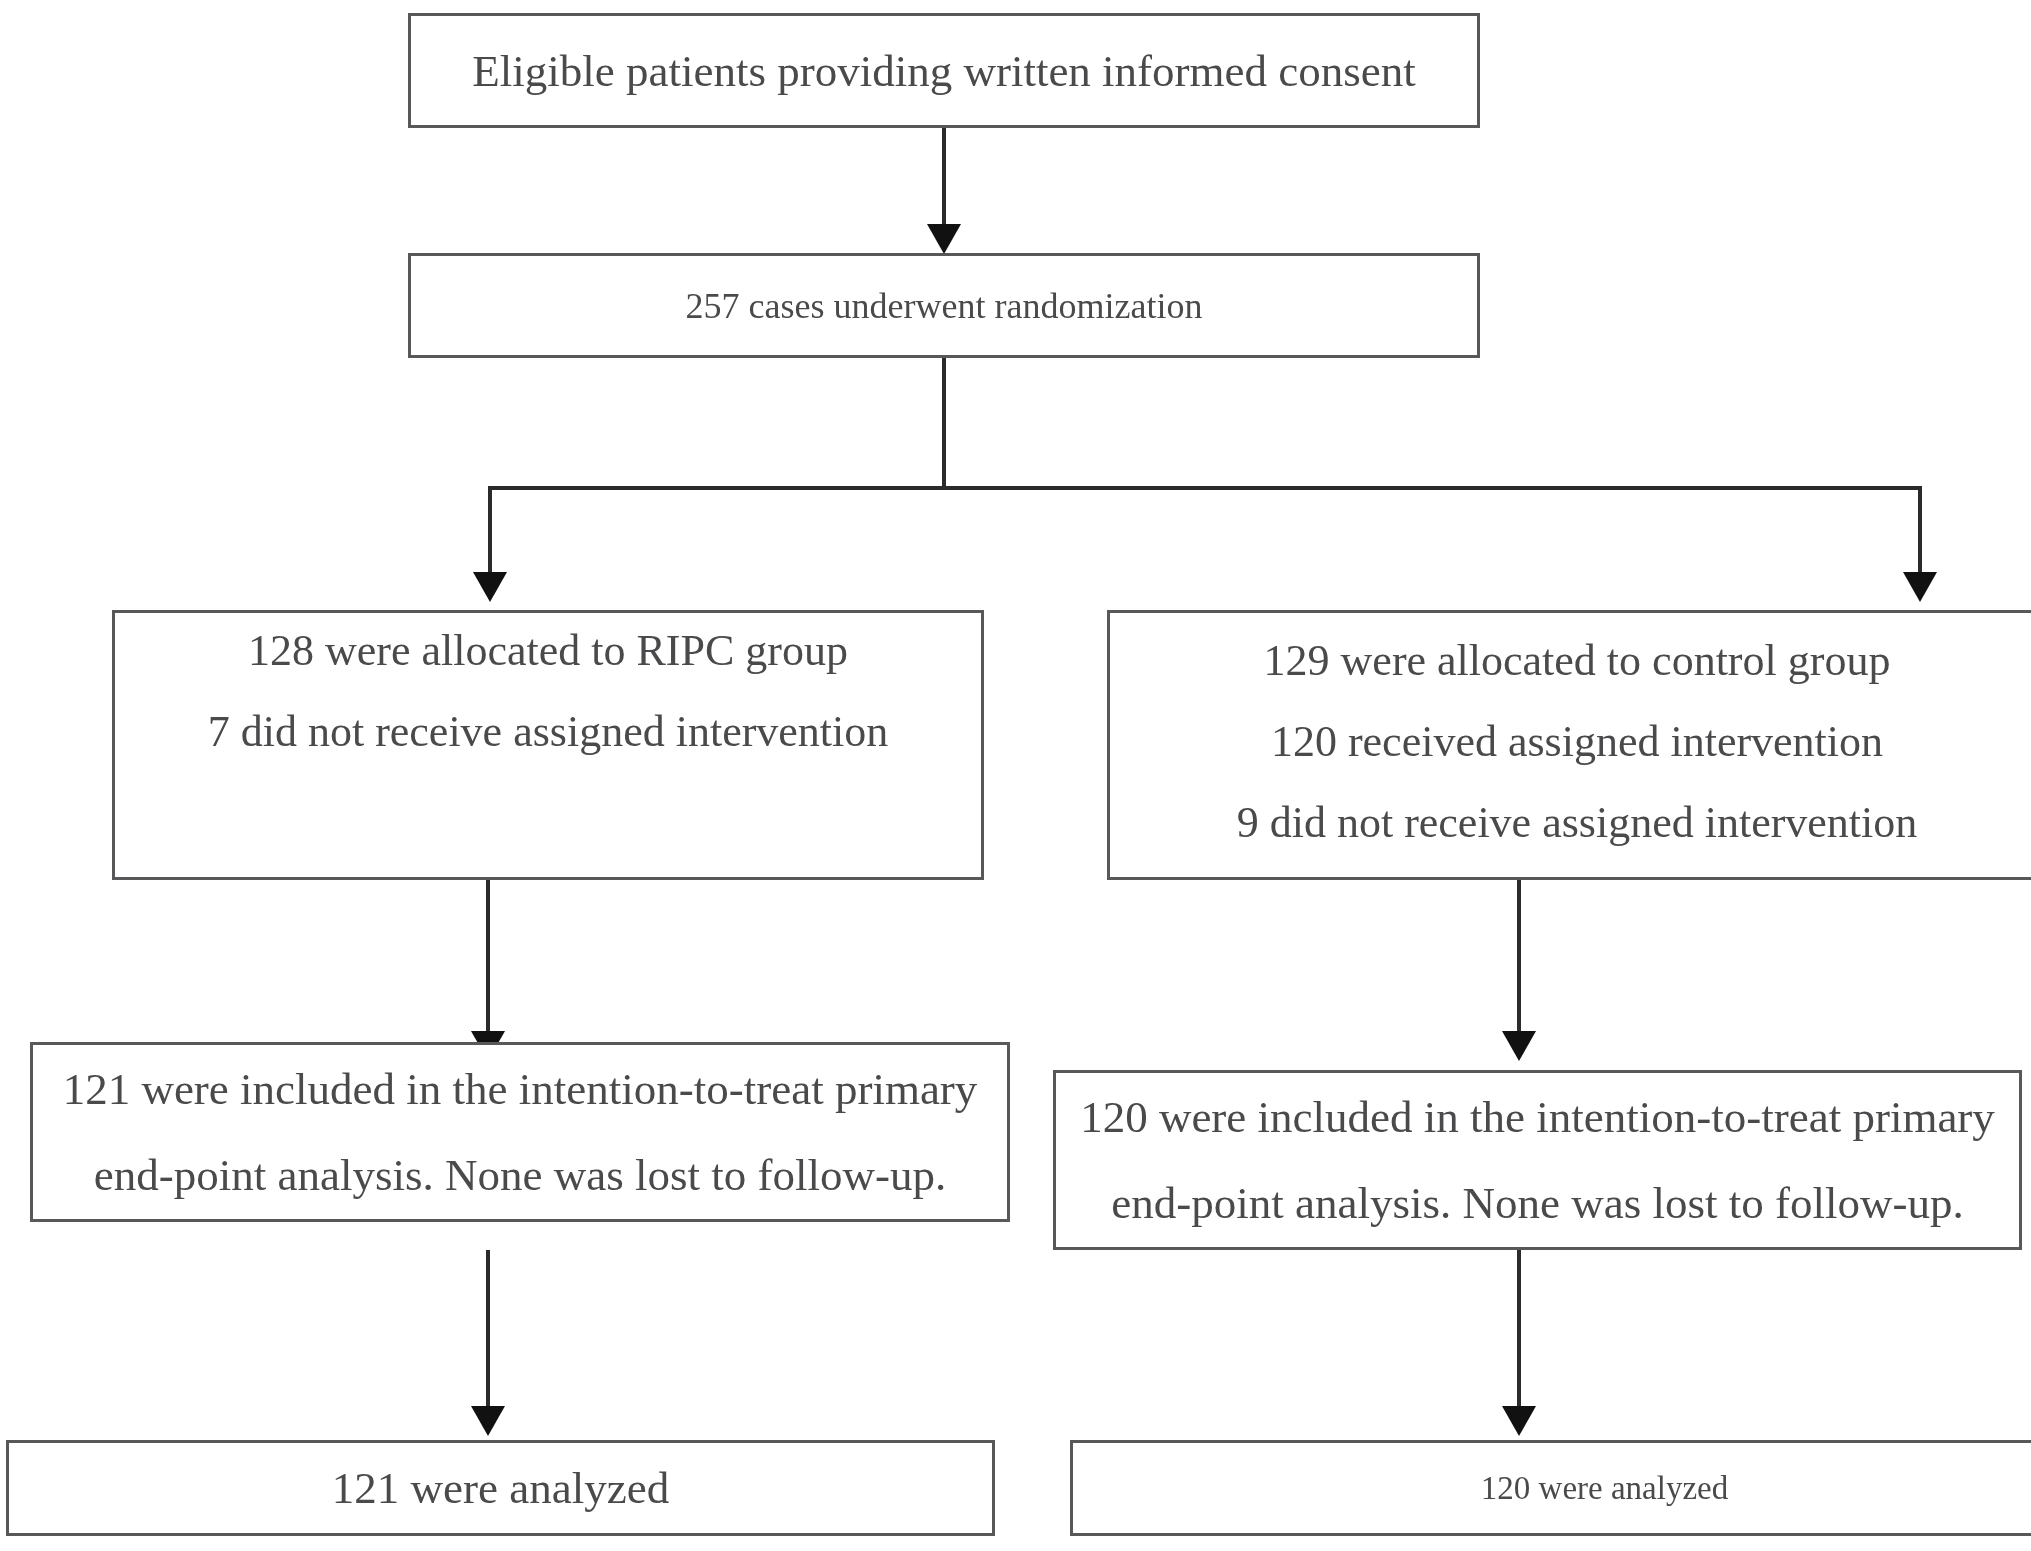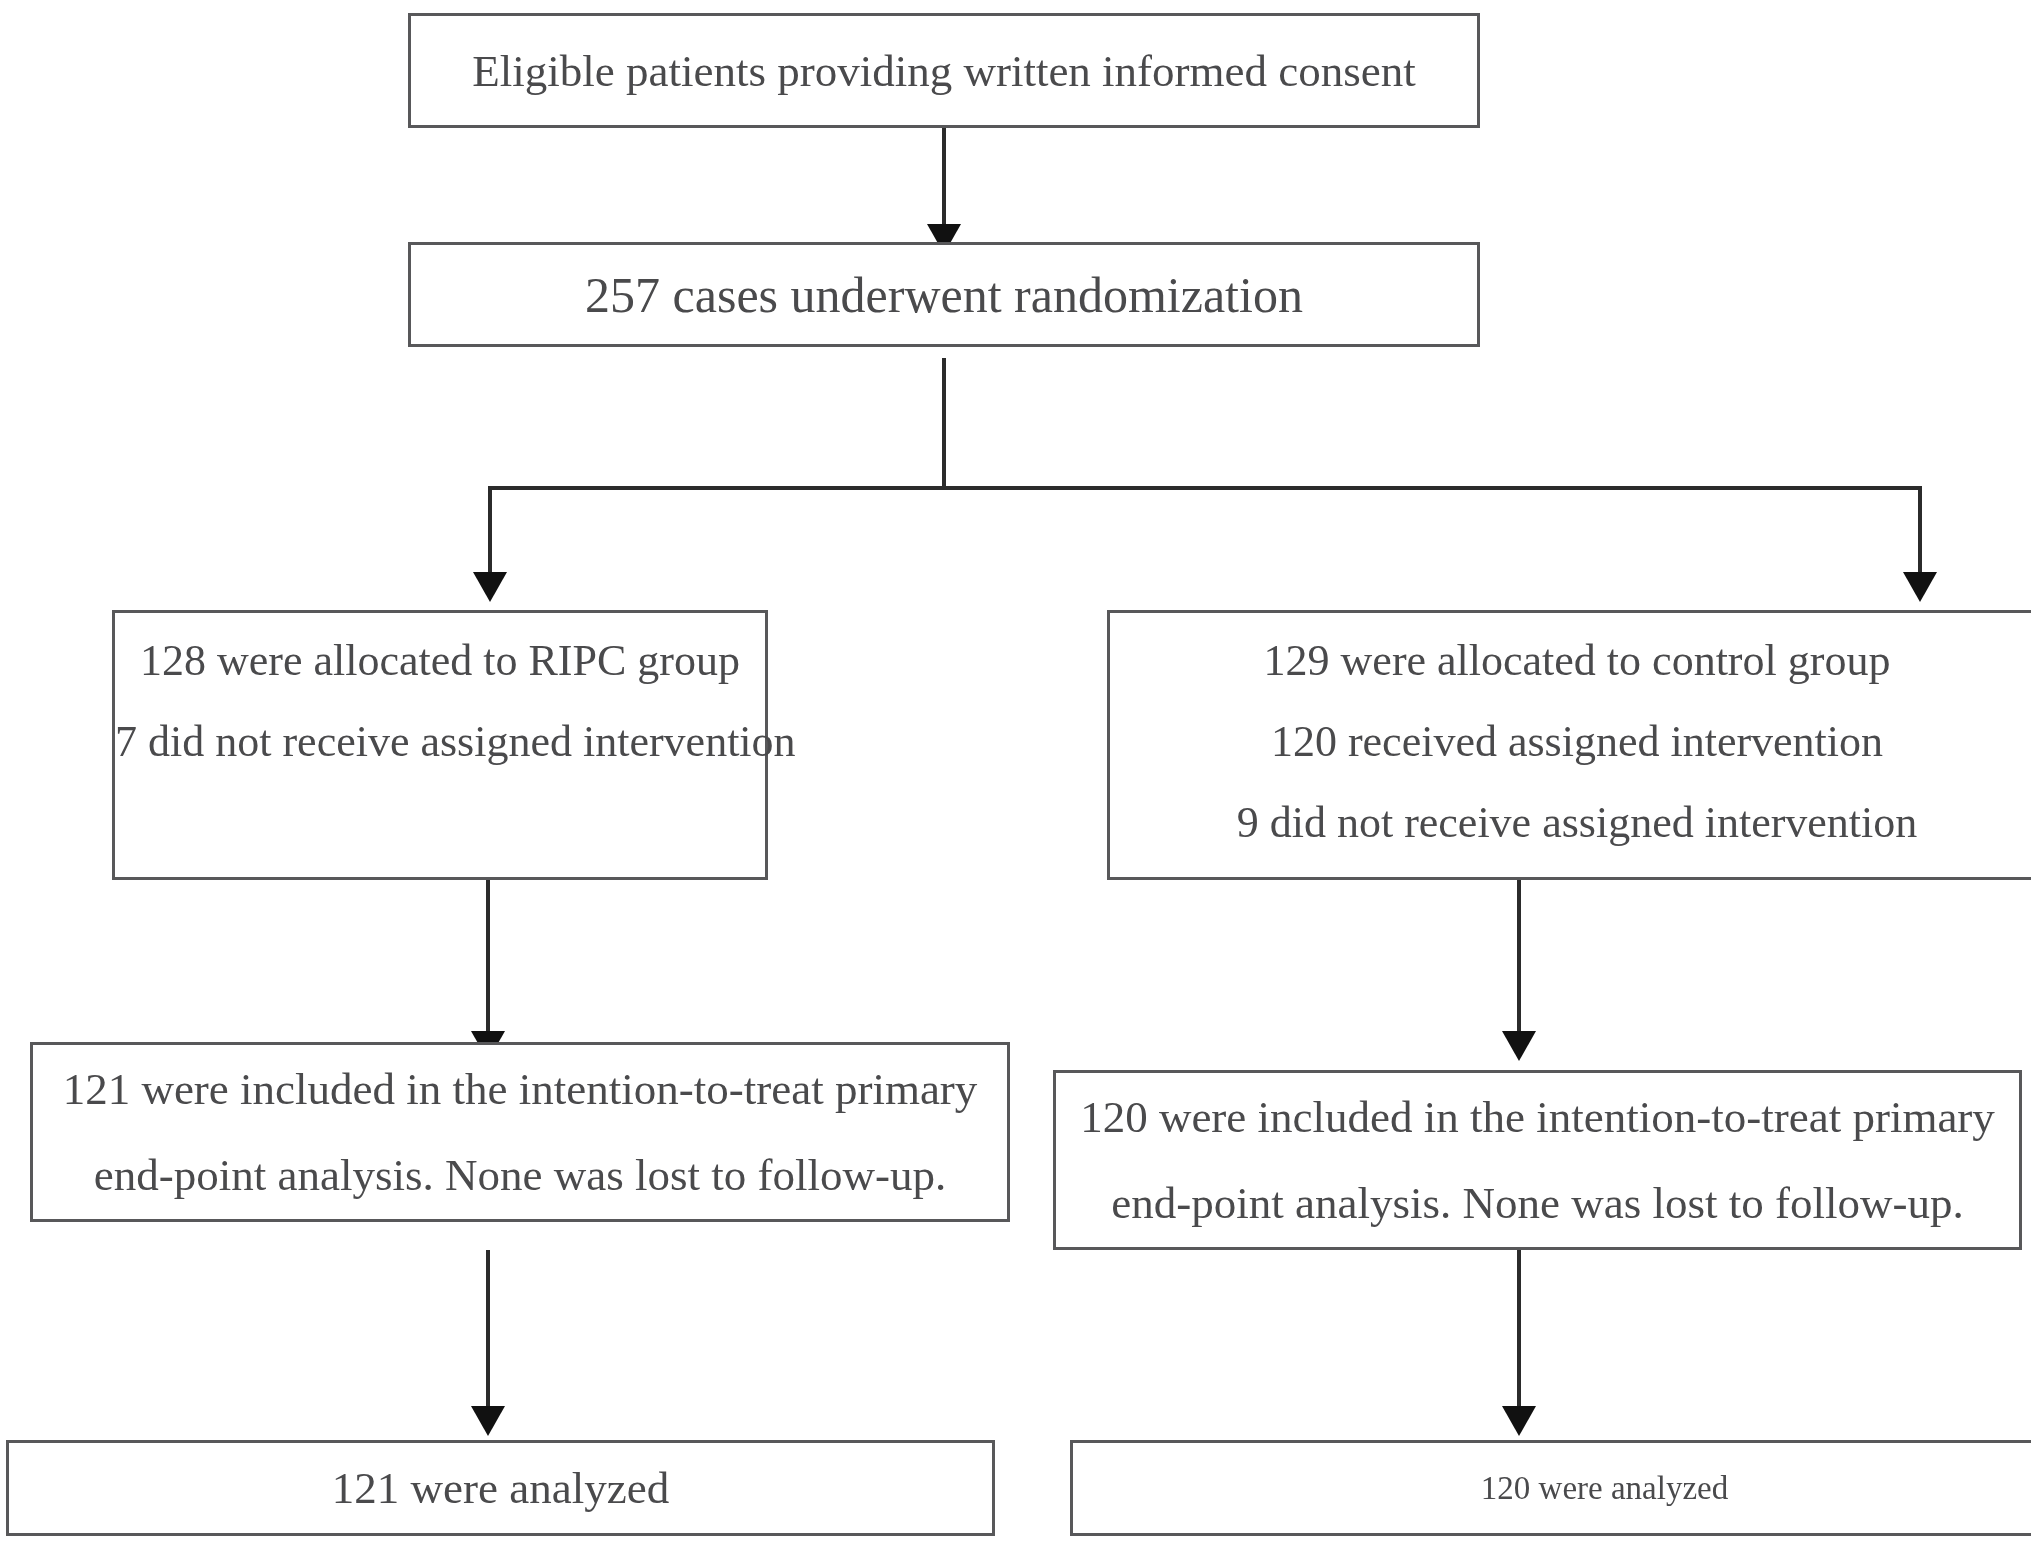--- a/index.html
+++ b/index.html
@@ -32,28 +32,28 @@
     width: 100%;
     white-space: nowrap;
   }
 
   
   #node-consent {
     left: 408px;  top: 13px;   width: 1072px; height: 115px;
     font-size: 45px;
   }
   #node-randomization {
-    left: 408px;  top: 242px;  width: 1072px; height: 105px;
-    font-size: 50px;
+    left: 408px;  top: 253px;  width: 1072px; height: 105px;
+    font-size: 36px;
   }
   #node-alloc-ripc {
-    left: 112px;  top: 610px;  width: 656px;  height: 270px;
+    left: 112px;  top: 610px;  width: 872px;  height: 270px;
     font-size: 44px;
     justify-content: flex-start;
-    padding-top: 22px;
+    padding-top: 12px;
   }
   #node-alloc-control {
     left: 1107px; top: 610px;  width: 940px;  height: 270px;
     font-size: 44px;
     justify-content: flex-start;
     padding-top: 22px;
   }
   #node-alloc-ripc .line,
   #node-alloc-control .line {
     margin-bottom: 30px;

